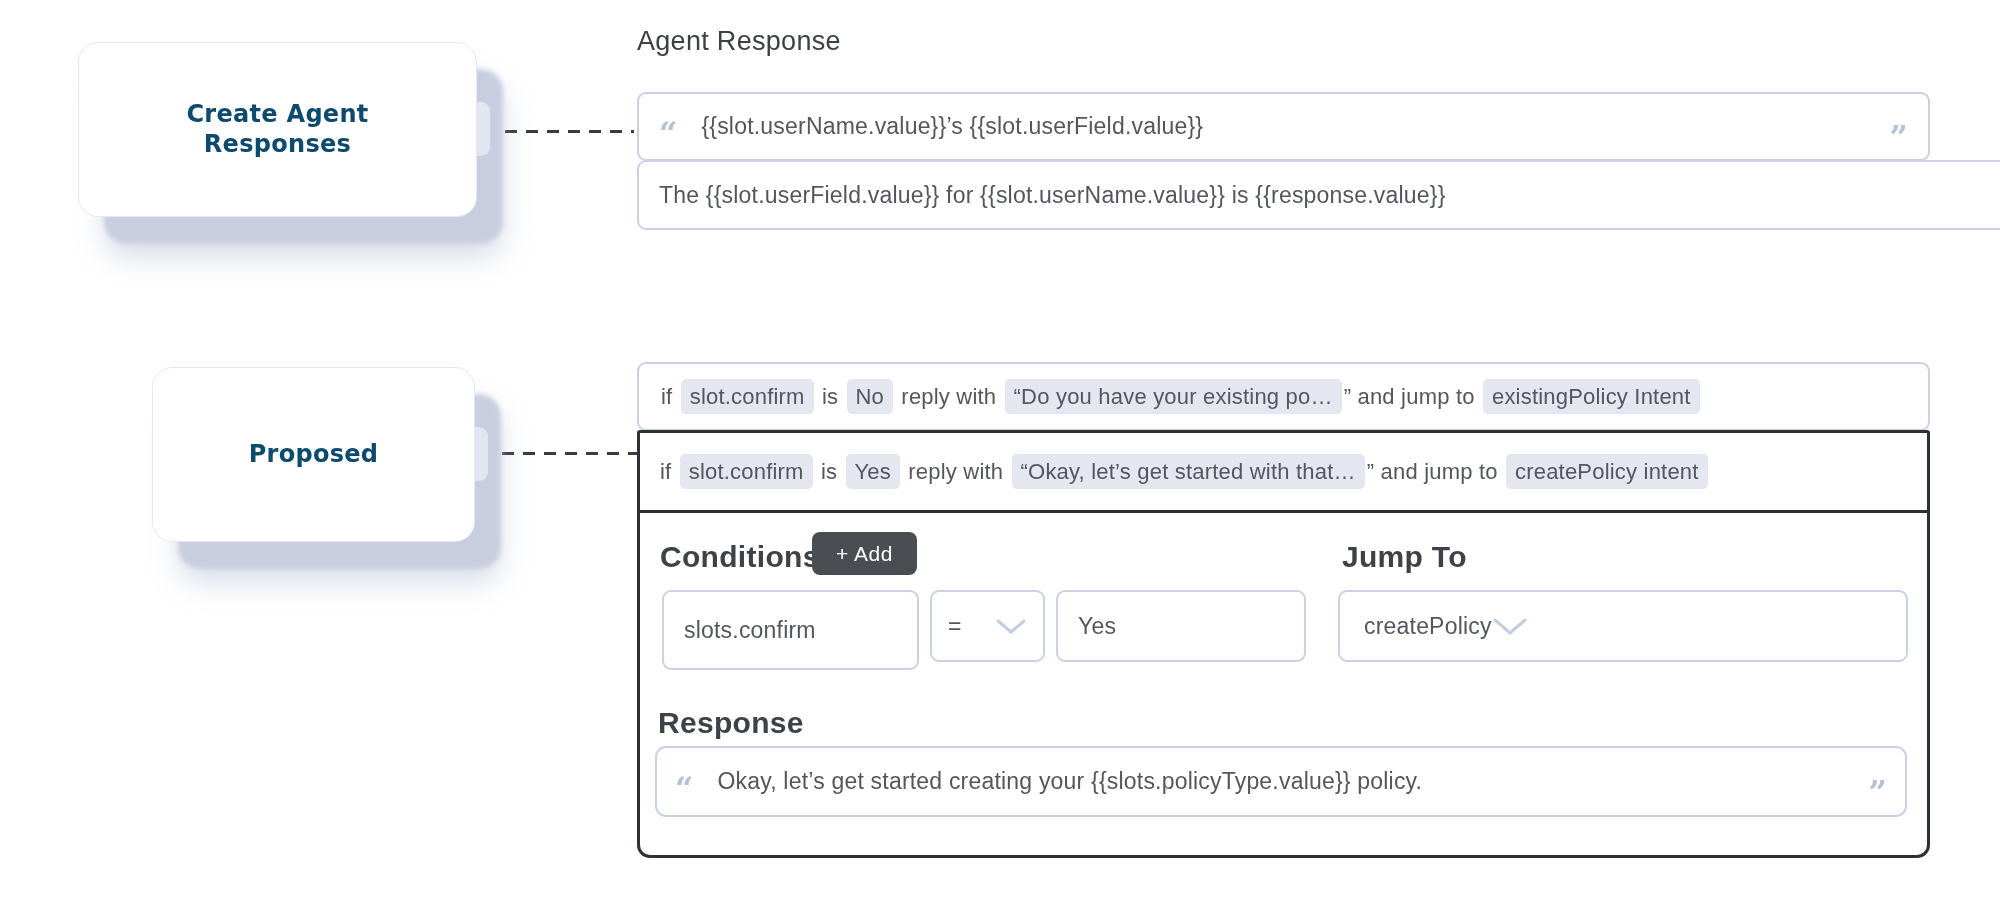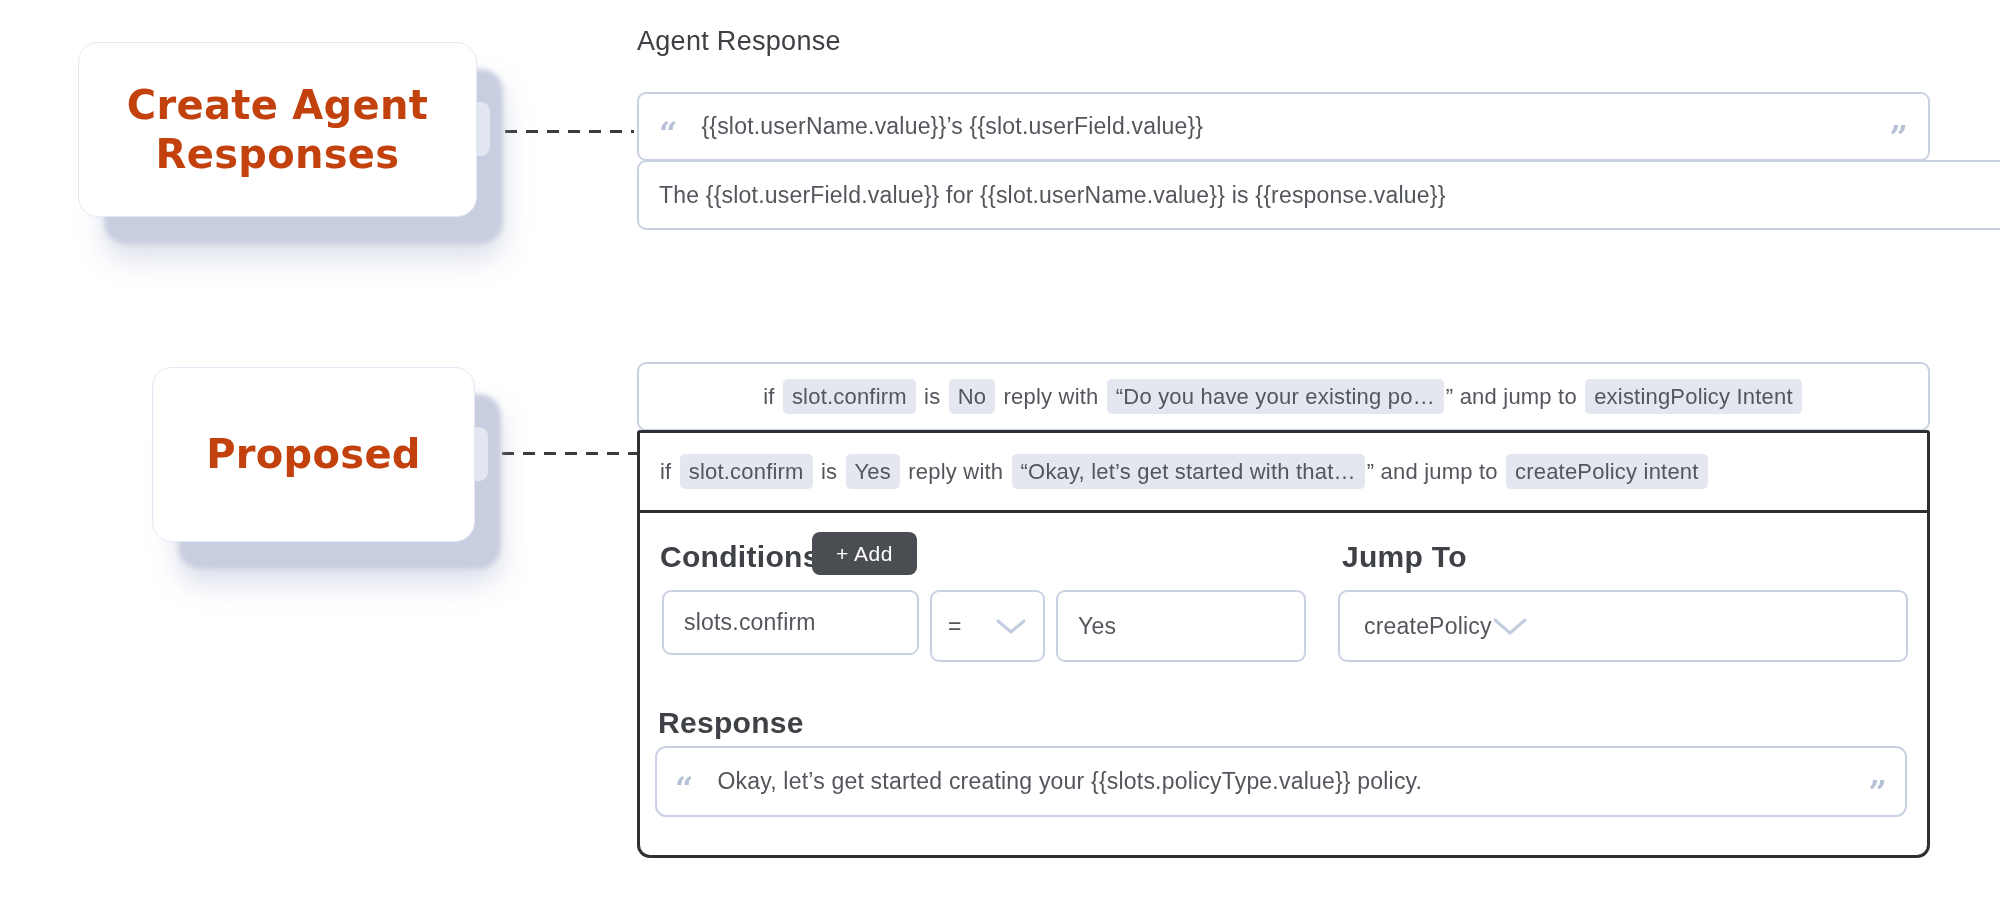--- a/index.html
+++ b/index.html
@@ -17,22 +17,22 @@
   .card-tab{
     position:absolute;width:30px;height:54px;right:-13px;top:60px;
     background:#e2e6f1;border-radius:9px;z-index:2;
   }
   .card-face{
     position:absolute;inset:0;background:#ffffff;border:1px solid #e4e8f4;
     border-radius:20px;z-index:3;display:flex;align-items:center;justify-content:center;
     text-align:center;padding:0 30px;box-sizing:border-box;
   }
   .card-title{
-    font-family:"DejaVu Sans",sans-serif;font-weight:bold;font-size:40px;
-    line-height:1.22;color:#c2410c;letter-spacing:.3px;
+    font-family:"DejaVu Sans",sans-serif;font-weight:bold;font-size:24px;
+    line-height:1.22;color:#0c4a6e;letter-spacing:.3px;
   }
   #card-create{left:78px;top:42px;width:399px;height:175px;}
   #card-proposed{left:152px;top:367px;width:323px;height:175px;}
 
   
   .dash{
     position:absolute;height:3px;
     background:repeating-linear-gradient(90deg,#3c3c3e 0 12px,transparent 12px 21px);
   }
   #dash-top{left:484px;top:130px;width:150px;}
@@ -53,21 +53,21 @@
   #field-1{left:637px;top:92px;width:1293px;height:69px;padding:0 20px;}
   #field-2{left:637px;top:160px;width:1487px;height:70px;padding:0 20px;}
   .quote{
     font-family:"DejaVu Serif",serif;font-weight:bold;font-size:32px;color:#b6c0d7;
     line-height:0;position:relative;top:7px;flex:0 0 auto;
   }
   .quote.close{top:10px;}
   .qtext{flex:1 1 auto;margin-left:24px;}
 
   
-  #rule-row-1{left:637px;top:362px;width:1293px;height:69px;padding:0 22px;justify-content:center;}
+  #rule-row-1{left:637px;top:362px;width:1293px;height:69px;padding:0 22px;}
   .rowline{font-size:22px;color:#53565c;letter-spacing:.2px;white-space:nowrap;}
   .chip{
     background:#e4e7f0;border-radius:5px;padding:5px 9px;margin:0 2px;
   }
   #rule-container{
     position:absolute;left:637px;top:430px;width:1293px;height:428px;
     border:3px solid #2e3134;border-radius:3px 3px 13px 13px;box-sizing:border-box;
     background:#fff;
   }
   #rule-row-2{
@@ -78,21 +78,21 @@
     position:absolute;font-size:30px;font-weight:bold;color:#3e4145;letter-spacing:.3px;
   }
   #conditions-label{left:660px;top:540px;}
   #jumpto-label{left:1342px;top:540px;}
   #response-label{left:658px;top:706px;}
   #add-button{
     position:absolute;left:812px;top:532px;width:105px;height:43px;background:#4a4d51;
     border-radius:8px;color:#ffffff;font-size:21px;display:flex;align-items:center;
     justify-content:center;letter-spacing:.5px;
   }
-  #cond-field{left:662px;top:590px;width:257px;height:65px;padding:0 20px;}
+  #cond-field{left:662px;top:590px;width:257px;height:80px;padding:0 20px;}
   #cond-op{left:930px;top:590px;width:115px;height:72px;padding:0 16px;justify-content:space-between;}
   #cond-value{left:1056px;top:590px;width:250px;height:72px;padding:0 20px;}
   #jump-select{left:1338px;top:590px;width:570px;height:72px;padding:0 24px;}
   #response-field{left:655px;top:746px;width:1252px;height:71px;padding:0 18px;border-radius:11px;}
   .chev{flex:0 0 auto;display:block;}
 </style>
 </head>
 <body>
 
 <div class="canvas">

